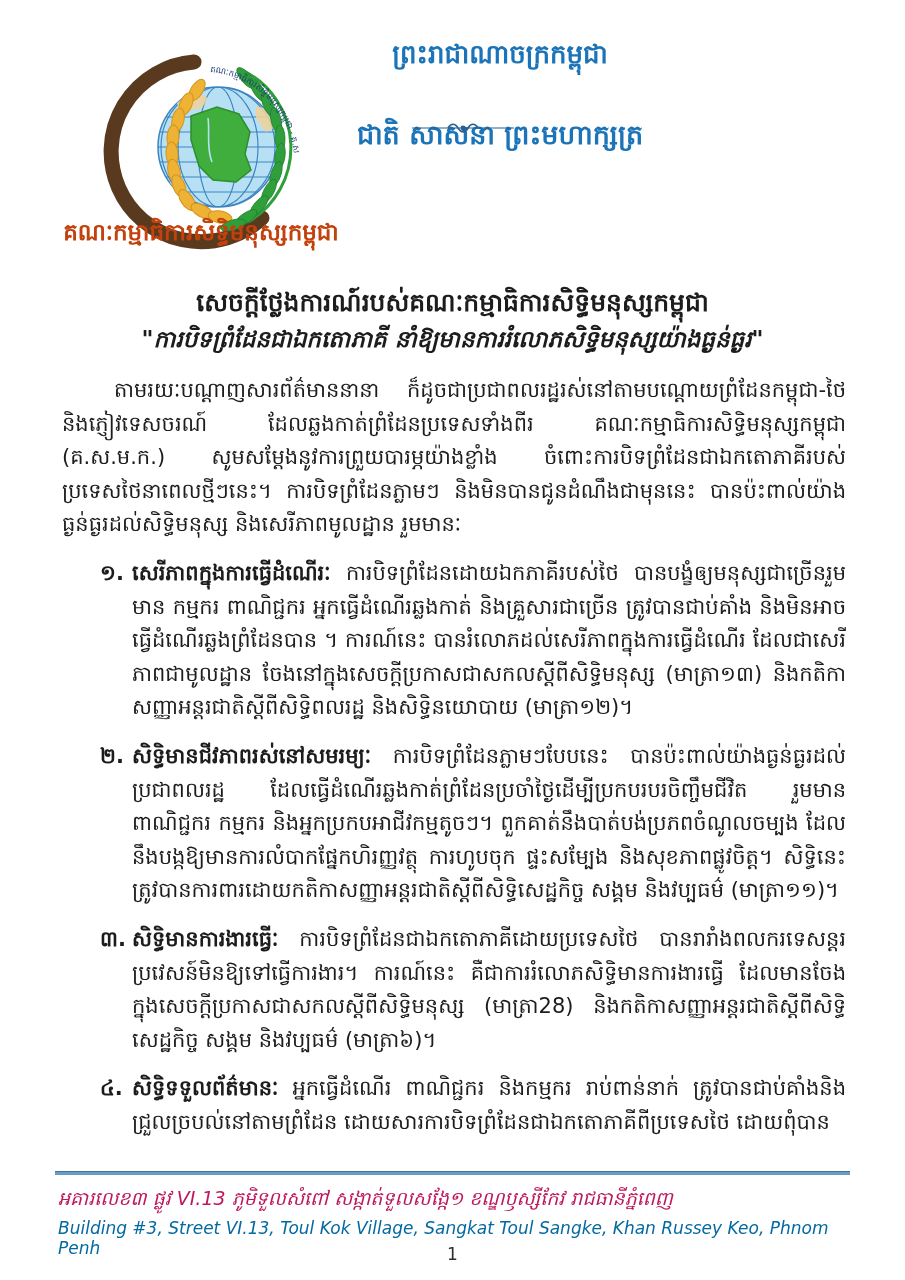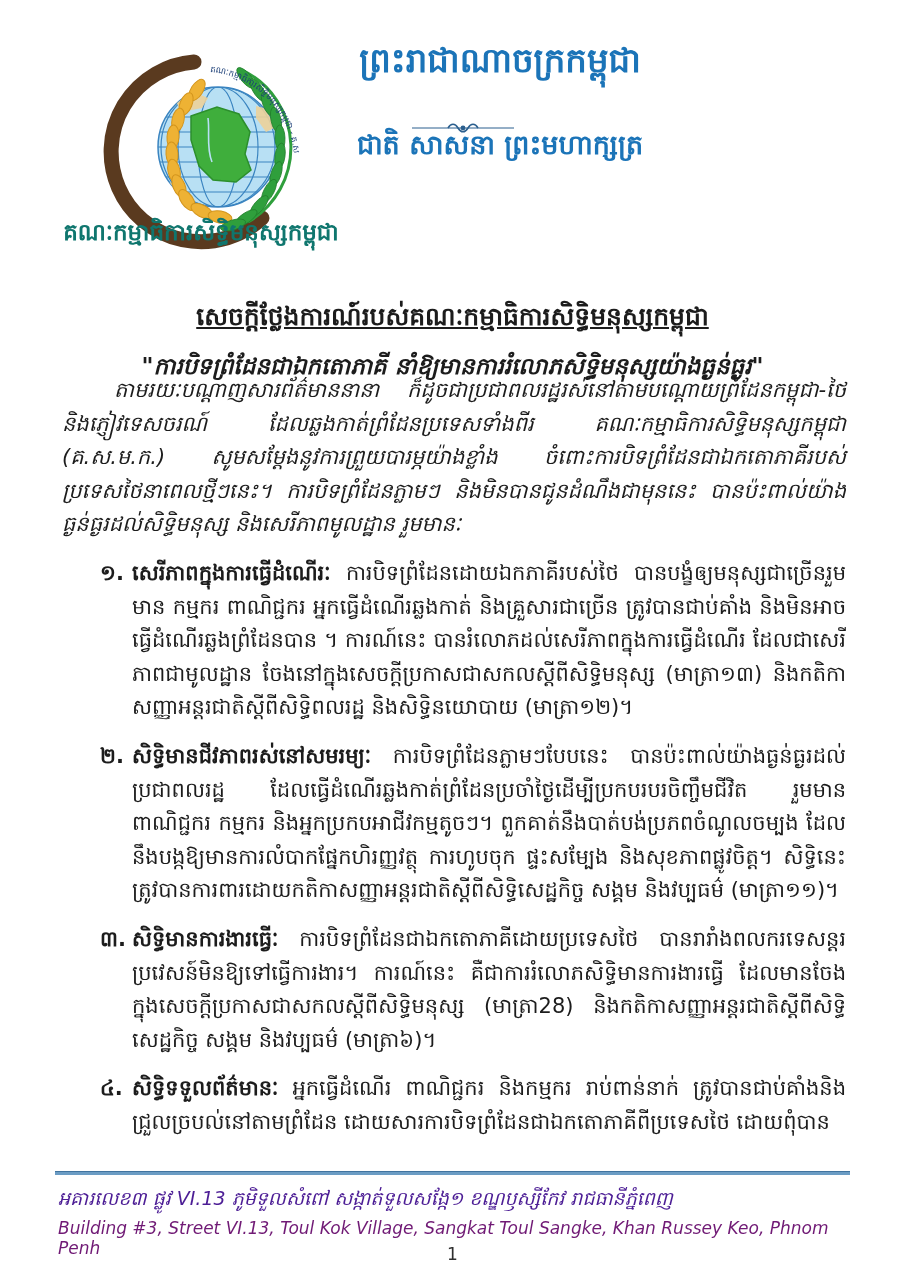--- a/index.html
+++ b/index.html
@@ -8,54 +8,54 @@
     font-family:"DejaVu Sans",sans-serif;color:#1c1c1c;
   }
   .page{
     position:relative;width:905px;height:1280px;background:#ffffff;overflow:hidden;
   }
   
   .kingdom{
     position:absolute;top:38px;left:190px;width:620px;text-align:center;
     color:#1b74b8;font-weight:bold;
   }
-  .kingdom .k1{font-size:34px;line-height:1.3;}
+  .kingdom .k1{font-size:26px;line-height:1.3;}
   .kingdom .k2{font-size:27px;line-height:1.35;margin-top:45px;}
   .divider-wrap{position:absolute;top:120px;left:410px;width:106px;height:16px;}
   .logo-wrap{position:absolute;top:54px;left:90px;width:212px;height:198px;}
   .committee-name{
     position:absolute;top:218px;left:38px;width:326px;text-align:center;
-    color:#0f766e;font-weight:bold;font-size:23px;line-height:1.3;
+    color:#c2410c;font-weight:bold;font-size:23px;line-height:1.3;
   }
   
   .title-block{position:absolute;top:282px;left:60px;width:785px;text-align:center;}
-  .doc-title{font-size:25px;font-weight:bold;margin:18px;line-height:1.35;text-decoration:underline;}
+  .doc-title{font-size:25px;font-weight:bold;margin:4px;line-height:1.35;}
   .doc-subtitle{font-size:23px;font-style:italic;font-weight:bold;margin-top:5px;line-height:1.3;}
   
   .body-content{position:absolute;top:374px;left:62px;width:784px;}
   .intro{
-    font-size:21px;line-height:1.6;text-align:justify;text-indent:52px;margin:0;font-style:italic;
+    font-size:21px;line-height:1.6;text-align:justify;text-indent:52px;margin:0;
   }
   .item{display:flex;margin-top:15px;margin-left:38px;}
   .item-num{flex:none;width:32px;font-size:21px;line-height:1.6;font-weight:bold;}
   .item-body{flex:1;font-size:21px;line-height:1.6;text-align:justify;}
   .item-heading{font-weight:bold;}
   
   .footer-rule{
     position:absolute;top:1171px;left:55px;width:795px;height:3px;
     background:#6b9cc4;border-top:1px solid #41749f;
   }
   .footer-km{
     position:absolute;top:1186px;left:58px;width:700px;
-    font-style:italic;color:#4c1d95;font-size:19px;
+    font-style:italic;color:#be185d;font-size:19px;
   }
   .footer-en-row{
     position:absolute;top:1218px;left:58px;width:790px;
     display:flex;justify-content:space-between;
-    font-style:italic;color:#701a75;font-size:17px;
+    font-style:italic;color:#0369a1;font-size:17px;
   }
   .page-number{
     position:absolute;top:1244px;left:0;width:905px;text-align:center;
     font-size:17px;color:#2e2e2e;
   }
 </style>
 </head>
 <body>
 
 <div class="page">

